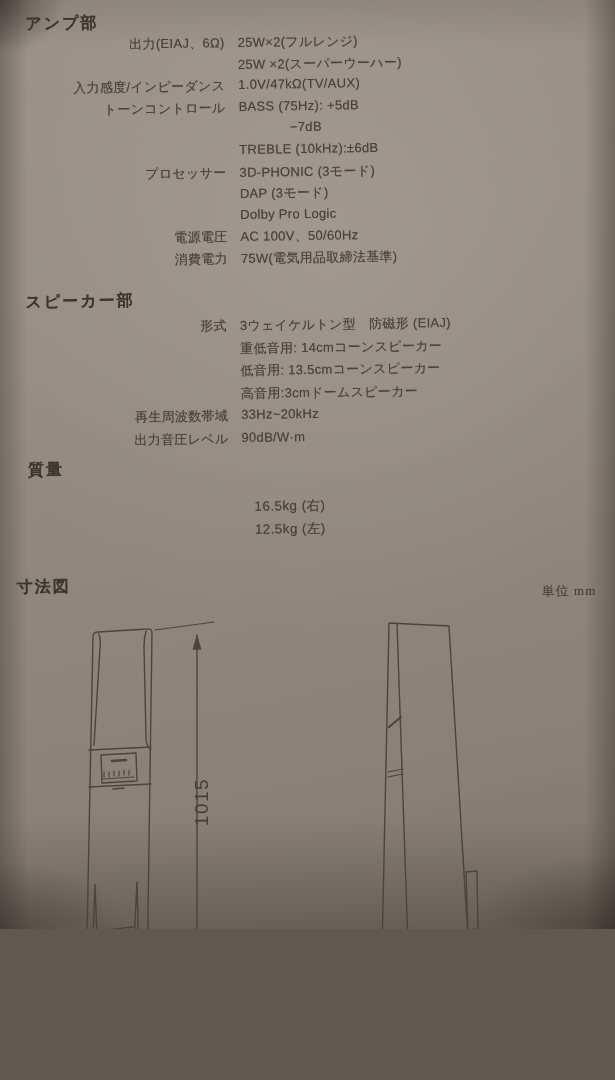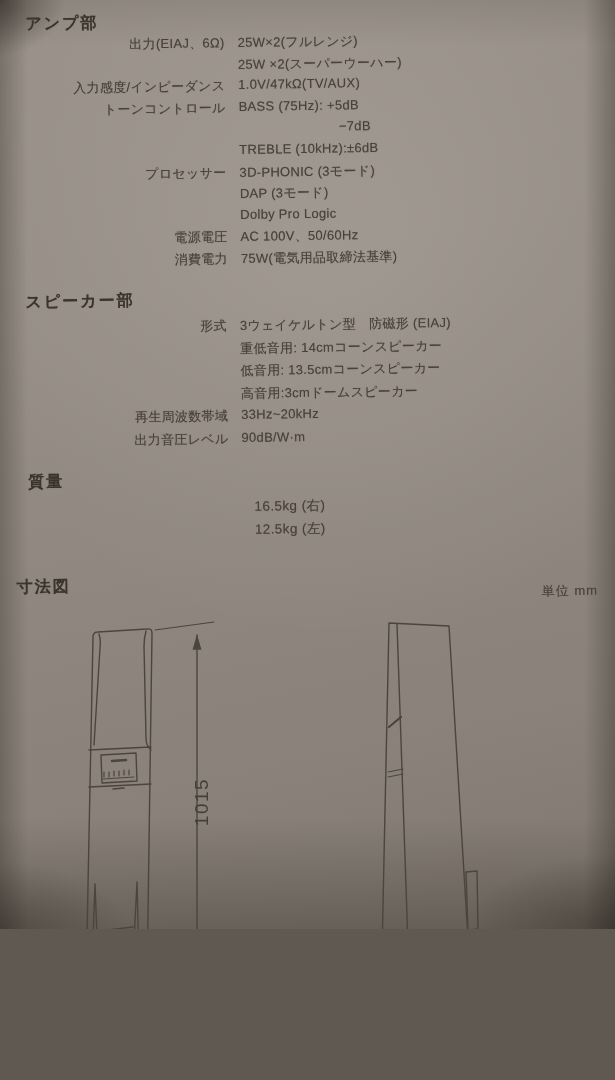--- a/index.html
+++ b/index.html
@@ -27,24 +27,24 @@
   }
   .hd{
     position:absolute;margin:0;font-size:16px;font-weight:bold;color:#3a342d;
     letter-spacing:2px;white-space:nowrap;
   }
   .spec{position:absolute;font-size:13px;letter-spacing:0.3px;}
   .row{display:flex;height:21.6px;align-items:flex-start;white-space:nowrap;}
   .spec-speaker .row{height:22.5px;}
   .lab{display:inline-block;width:202px;text-align:right;}
   .val{display:inline-block;margin-left:13px;}
-  .row.indent .val{margin-left:113px;text-align:right;}
+  .row.indent .val{margin-left:64px;text-align:right;}
   .mass-rows{position:absolute;font-size:13.5px;letter-spacing:0.4px;}
   .mass-rows div{height:23px;white-space:nowrap;}
-  .unit{position:absolute;font-size:13px;letter-spacing:1px;white-space:nowrap;}
+  .unit{position:absolute;font-size:13px;letter-spacing:1px;white-space:nowrap;font-family:Liberation Serif, serif;}
   .diagram{position:absolute;left:0;top:600px;}
   .dimtext{font-size:19px;fill:#453f37;letter-spacing:1.5px;}
 </style>
 </head>
 <body>
 
 <div class="paper">
 
   <div class="sheet-text">
 
@@ -119,21 +119,21 @@
       <div class="row">
         <span class="lab">再生周波数帯域</span>
         <span class="val">33Hz~20kHz</span>
       </div>
       <div class="row">
         <span class="lab">出力音圧レベル</span>
         <span class="val">90dB/W·m</span>
       </div>
     </div>
 
-    <h2 class="hd" style="left:29px;top:468px">質量</h2>
+    <h2 class="hd" style="left:29px;top:456px">質量</h2>
 
     <div class="mass-rows" style="left:255px;top:497px">
       <div>16.5kg (右)</div>
       <div>12.5kg (左)</div>
     </div>
 
     <h2 class="hd" style="left:16px;top:573px">寸法図</h2>
 
     <div class="unit" style="left:541px;top:586px">単位 mm</div>
   </div>

